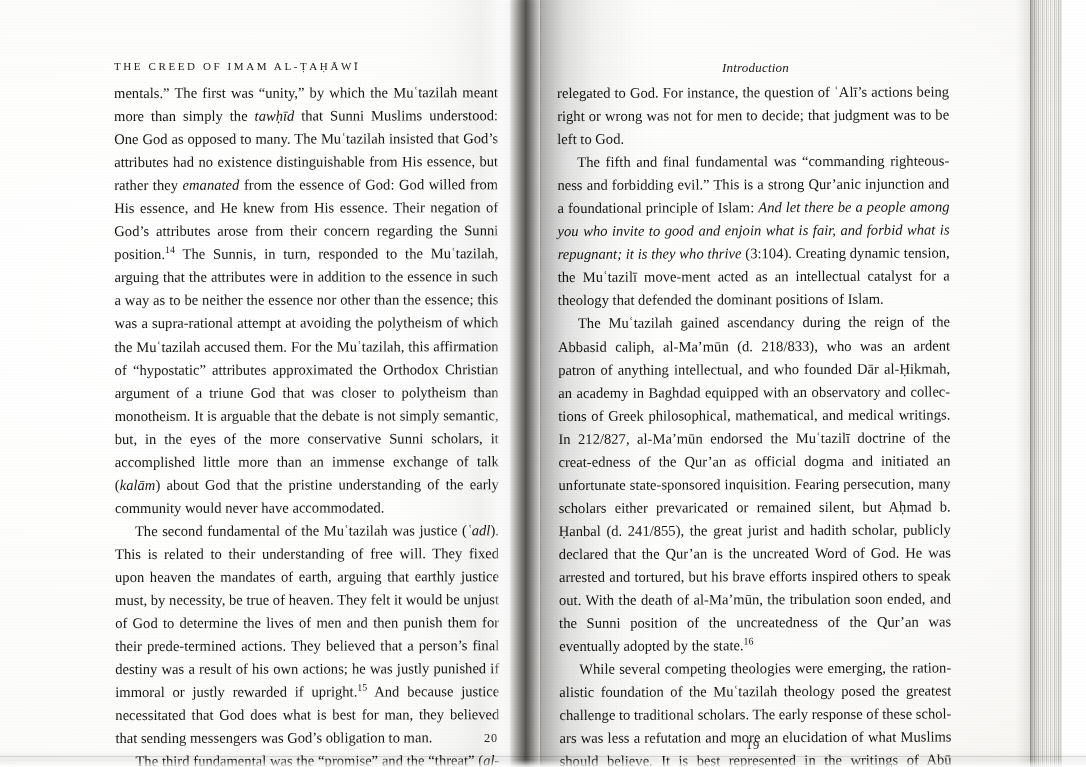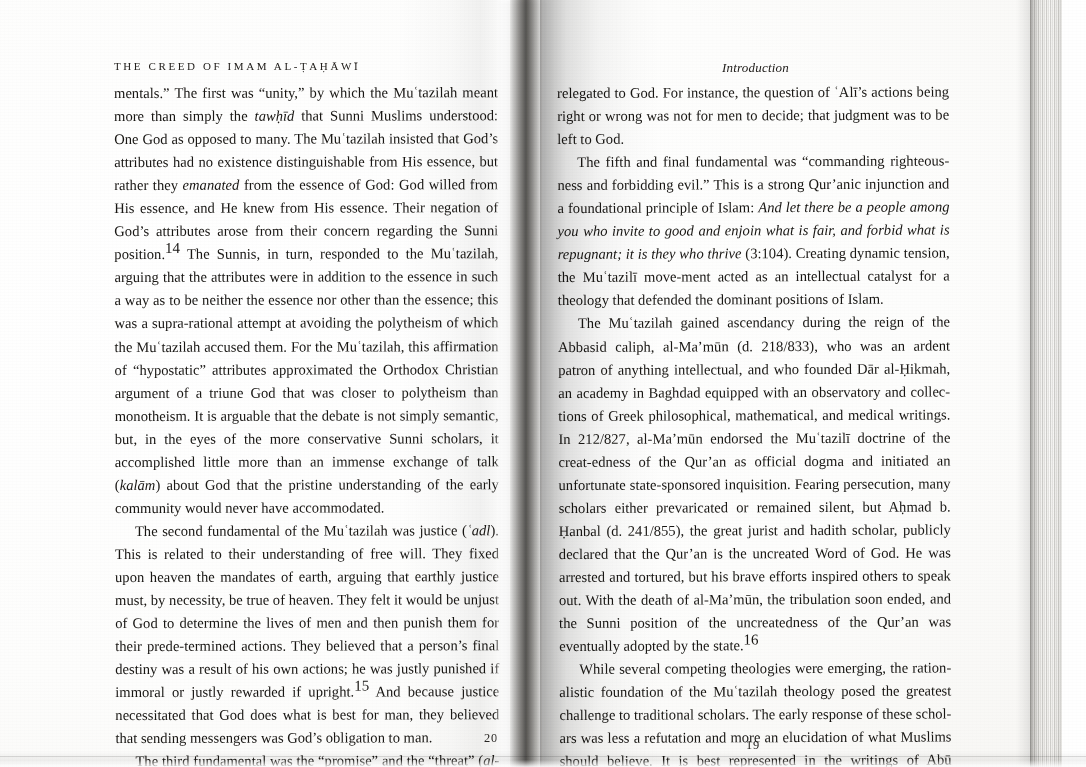--- a/index.html
+++ b/index.html
@@ -180,21 +180,21 @@
   .tb-right { left: 557px; width: 392px; }
 
   .textblock p {
     margin: 0;
     text-indent: 0;
   }
   .textblock p.ind { text-indent: 20px; }
 
   .textblock i, .textblock em { font-style: italic; }
   sup {
-    font-size: 15px;
+    font-size: 10px;
     vertical-align: super;
     line-height: 0;
   }
 
   .folio {
     position: absolute;
     font-size: 12.4px;
     color: #2a2724;
     letter-spacing: .8px;
   }

